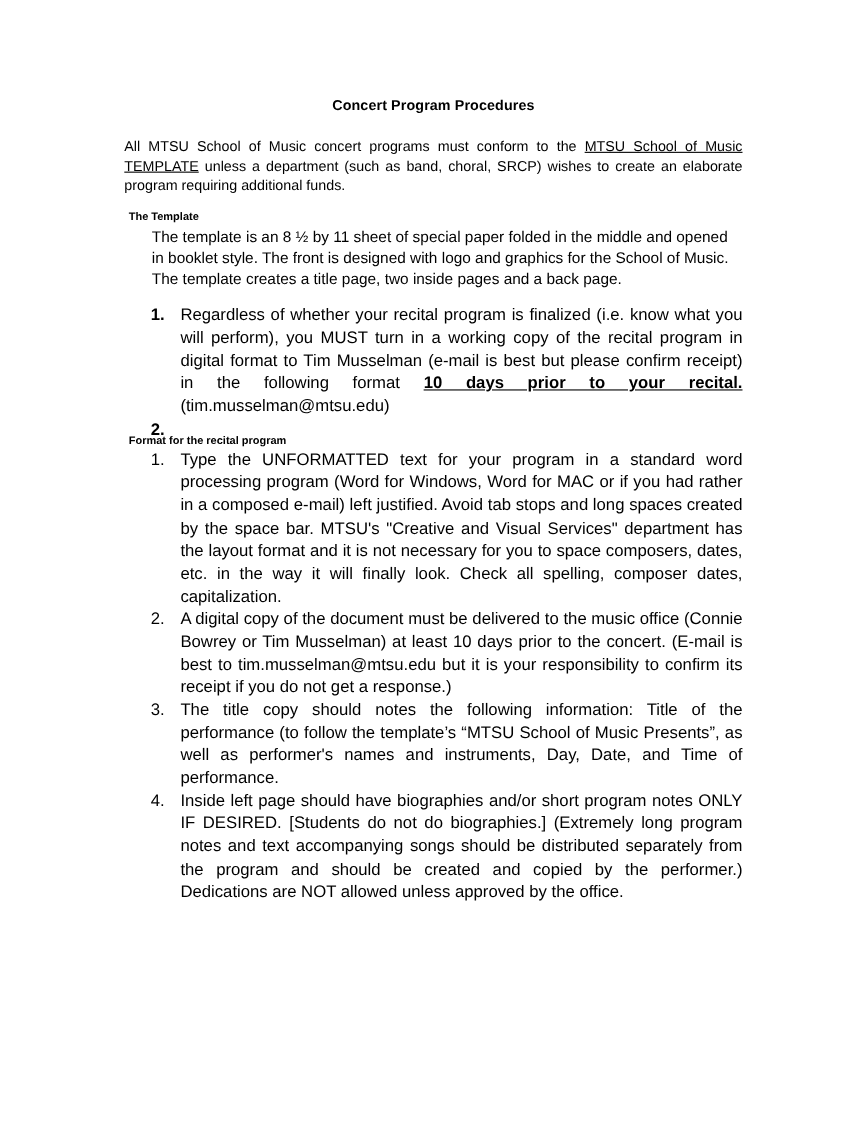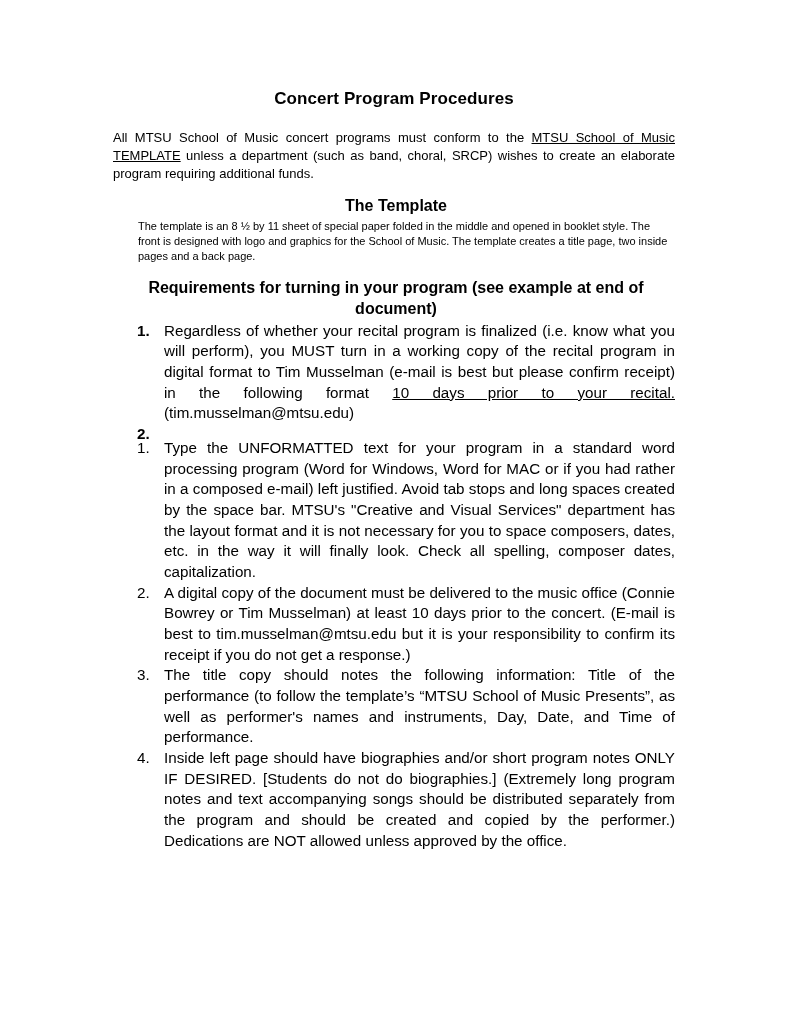--- a/index.html
+++ b/index.html
@@ -18,46 +18,46 @@
   .page {
     position: relative;
     width: 788px;
     height: 1020px;
     background: #ffffff;
     box-sizing: border-box;
     padding: 88px 113px 0 113px;
   }
   .doc-title {
     text-align: center;
-    font-size: 17px;
+    font-size: 13px;
     font-weight: bold;
     line-height: 1.25;
     margin: 0 0 20px 0;
     letter-spacing: 0.1px;
   }
   .para {
     font-size: 13px;
     line-height: 1.36;
     text-align: justify;
     margin: 0 0 14px 0;
   }
   .heading {
-    font-size: 16px;
+    font-size: 10px;
     font-weight: bold;
     line-height: 1.3;
     margin: 0 0 2px 4px;
-    text-align: center;
+    text-align: left;
   }
   .heading.tight {
     margin-bottom: 1px;
   }
   .indent-block {
     margin: 0 0 14px 0;
     padding-left: 25px;
-    font-size: 11px;
+    font-size: 14px;
     line-height: 1.36;
     text-align: left;
   }
   ol.numlist {
     margin: 0 0 14px 0;
     padding: 0;
     list-style: none;
     font-size: 15.2px;
     line-height: 1.36;
   }
@@ -73,44 +73,44 @@
     top: 0;
     width: 22px;
     text-align: right;
     text-align: left;
   }
   ol.numlist.bold-markers > li > .marker {
     font-weight: bold;
   }
   .b { font-weight: normal; }
   .u { text-decoration: underline; }
-  .bu { font-weight: normal; text-decoration: underline; }
+  .bu { font-weight: bold; text-decoration: underline; }
 </style>
 </head>
 <body>
 
 <div class="page">
 
   <h1 class="doc-title">Concert Program Procedures</h1>
 
   <p class="para">
     <span>All MTSU School of Music concert programs must conform to the </span><span class="u">MTSU School of Music TEMPLATE</span><span> unless a department (such as band, choral, SRCP) wishes to create an elaborate program requiring additional funds.</span>
   </p>
 
   <h2 class="heading">The Template</h2>
 
   <div class="indent-block">The template is an 8 ½ by 11 sheet of special paper folded in the middle and opened in booklet style.  The front is designed with logo and graphics for the School of Music.  The template creates a title page, two inside pages and a back page.</div>
 
-  <h2 class="heading tight">Requirements for turning in your program (see example at end of document)</h2>
 
   <ol class="numlist bold-markers">
       <li><span class="marker">1.</span><span><span>Regardless of whether your recital program is finalized (i.e. know what you will perform), you MUST turn in a working copy of the recital program in digital format to Tim Musselman (</span><span class="b">e-mail</span><span> is best but please confirm receipt) in the following format </span><span class="bu">10 days prior to your recital.</span><span class="b"> (tim.musselman@mtsu.edu)</span></span></li>
       <li><span class="marker">2.</span></li>
     </ol>
 
+  <h2 class="heading tight">Format for the recital program</h2>
 
   <ol class="numlist">
       <li><span class="marker">1.</span><span><span>Type the </span><span class="b">UNFORMATTED</span><span> text for your program in a standard word processing program (Word for Windows, Word for MAC or if you had rather in a composed e-mail) </span><span class="b">left justified</span><span>.  Avoid </span><span class="b">tab stops</span><span> and </span><span class="b">long spaces created by the space bar</span><span>.  MTSU's "Creative and Visual Services" department has the layout format and it is not necessary for you to space composers, dates, etc. in the way it will finally look.  Check all spelling, composer dates, capitalization.</span></span></li>
       <li><span class="marker">2.</span><span><span>A digital copy of the document must be delivered to the music office (Connie Bowrey or Tim Musselman) at least 10 days prior to the concert. (</span><span class="b">E-mail is best to tim.musselman@mtsu.edu</span><span> but it is your responsibility to confirm its receipt if you do not get a response.)</span></span></li>
       <li><span class="marker">3.</span><span><span>The </span><span class="b">title copy</span><span> should notes the following information:  Title of the performance (to follow the template’s “MTSU School of Music Presents”, as well as performer's names and instruments, Day, Date, and Time of performance.</span></span></li>
       <li><span class="marker">4.</span><span><span class="b">Inside left page</span><span> should have biographies and/or </span><span class="b">short program notes</span><span> ONLY IF DESIRED. [Students do not do biographies.] </span><span class="b">(Extremely long program notes and text accompanying songs should be distributed separately from the program and should be created and copied by the performer.)  Dedications are NOT allowed</span><span> unless approved by the office.</span></span></li>
     </ol>
 
 </div>
 

